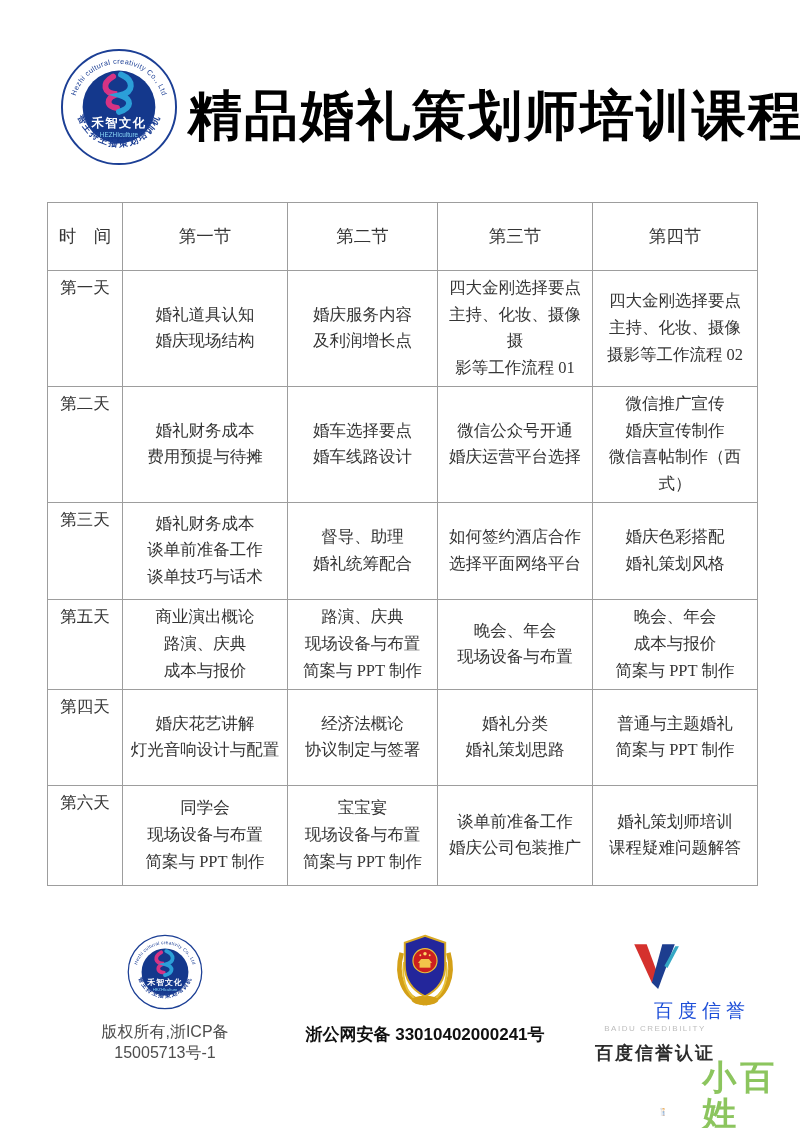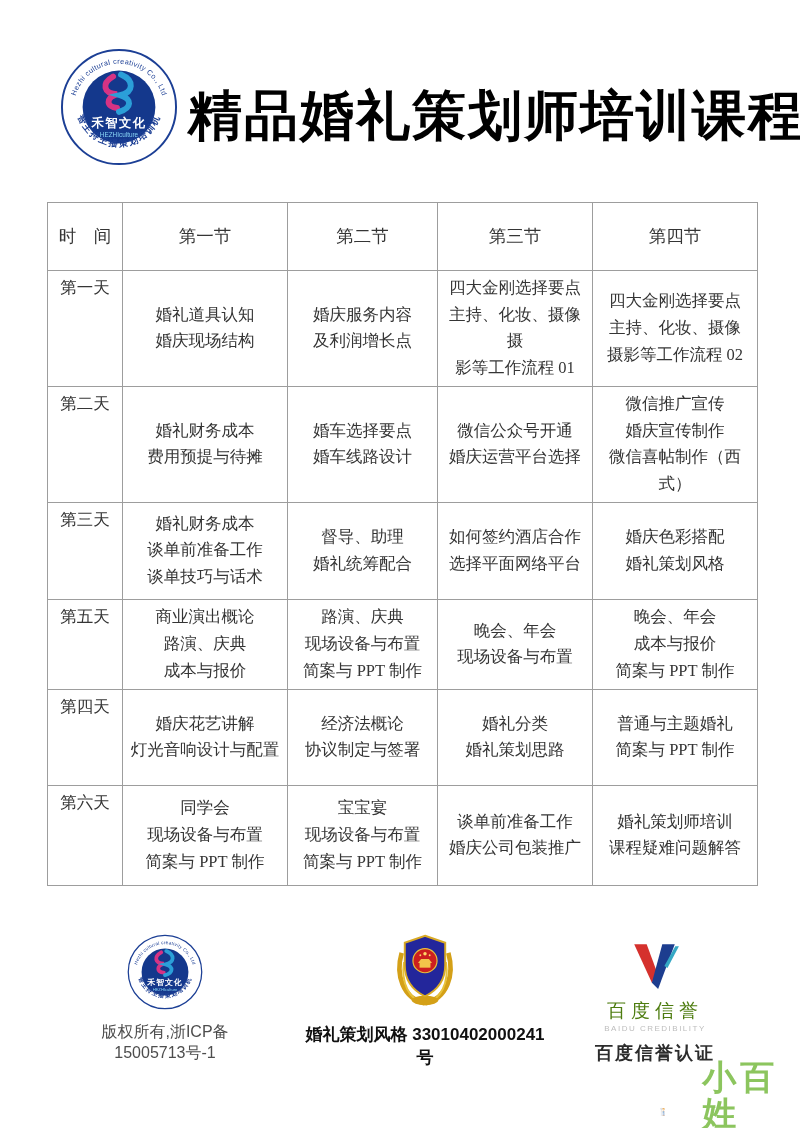--- a/index.html
+++ b/index.html
@@ -39,21 +39,21 @@
 
   
   .f-block { position:absolute; text-align:center; }
   .f-left   { left:70px;  top:934px; width:190px; }
   .f-center { left:305px; top:931px; width:240px; }
   .f-right  { left:560px; top:940px; width:190px; }
   .copyright-text { margin-top:8px; font-size:16px; color:#4d4d4d;
     font-family:"Liberation Sans",sans-serif; }
   .police-text { margin-top:10px; font-size:17px; font-weight:bold; color:#101010;
     font-family:"Liberation Sans",sans-serif; }
-  .baidu-cn { margin-top:2px; font-size:19px; color:#4d7c0f; letter-spacing:5px; }
+  .baidu-cn { margin-top:2px; font-size:19px; color:#1d4ed8; letter-spacing:5px;text-align:right; }
   .baidu-en { font-size:8px; color:#bdbdbd; letter-spacing:1.5px;
     font-family:"Liberation Sans",sans-serif; }
   .baidu-cert { margin-top:8px; font-size:18px; font-weight:bold; color:#2c2c2c; letter-spacing:2px; }
 
   
   .watermark { position:absolute; left:660px; top:1060px; width:140px; display:flex; align-items:flex-end; }
   .wm-texts { margin-left:2px; }
   .wm-name { font-size:34px; font-weight:bold; color:#8cc55e; letter-spacing:4px;
     font-family:"DejaVu Sans",sans-serif; line-height:1.05;margin-left:35px; }
   .wm-url { font-size:13px; color:#e59c9c; letter-spacing:0.5px; margin-top:-3px;
@@ -209,21 +209,21 @@
     <path d="M45,93 C66,88 76,66 72,40" stroke="#e8c23a" stroke-width="2.5" fill="none"></path>
     <ellipse cx="45" cy="89" rx="17" ry="6" fill="#d4a017"></ellipse>
     <path d="M45,6 L71,15 V44 C71,63 61,76 45,84 C29,76 19,63 19,44 V15 Z" fill="#23269b" stroke="#d9aa25" stroke-width="2.5"></path>
     <circle cx="45" cy="38" r="15.5" fill="#cc1f1f" stroke="#e8c23a" stroke-width="1.5"></circle>
     <path d="M36,41 L54,41 L50,36 L40,36 Z" fill="#f2c54a"></path>
     <rect x="38" y="41" width="14" height="6" fill="#f2c54a"></rect>
     <circle cx="45" cy="29" r="2.2" fill="#ffd966"></circle>
     <circle cx="39" cy="31" r="1.2" fill="#ffd966"></circle>
     <circle cx="51" cy="31" r="1.2" fill="#ffd966"></circle>
   </svg>
-  <div class="police-text">婚礼策划风格 33010402000241号</div>
+  <div class="police-text">浙公网安备 33010402000241号</div>
 </div>
 
 <div class="f-block f-right">
   <svg viewBox="0 0 100 100" width="58" height="52">
     <polygon points="10,8 34,8 56,68 44,82" fill="#d5312d"></polygon>
     <polygon points="64,8 88,8 56,94 44,82" fill="#1d3d8f"></polygon>
     <polygon points="89,12 96,12 74,54 68,50" fill="#35a8c4"></polygon>
   </svg>
   <div class="baidu-cn">百度信誉</div>
   <div class="baidu-en">BAIDU CREDIBILITY</div>

